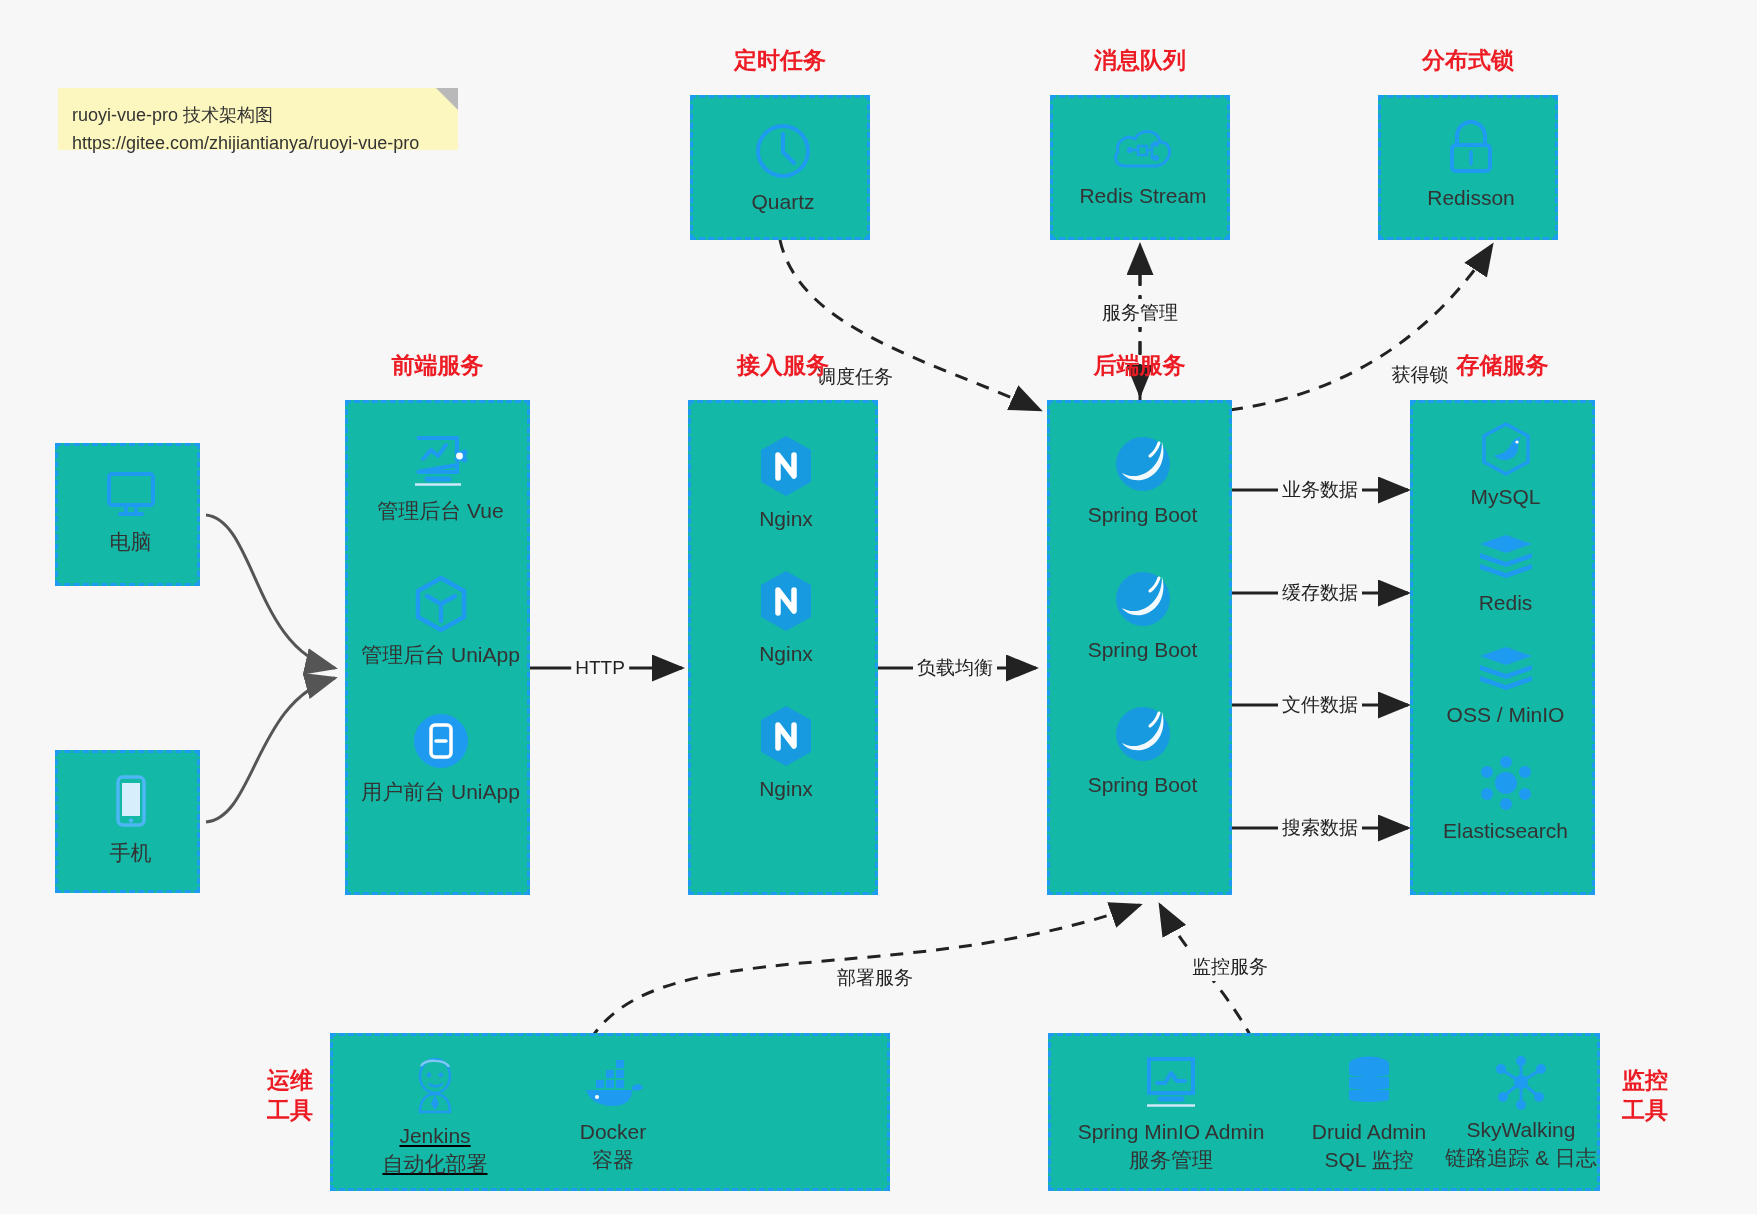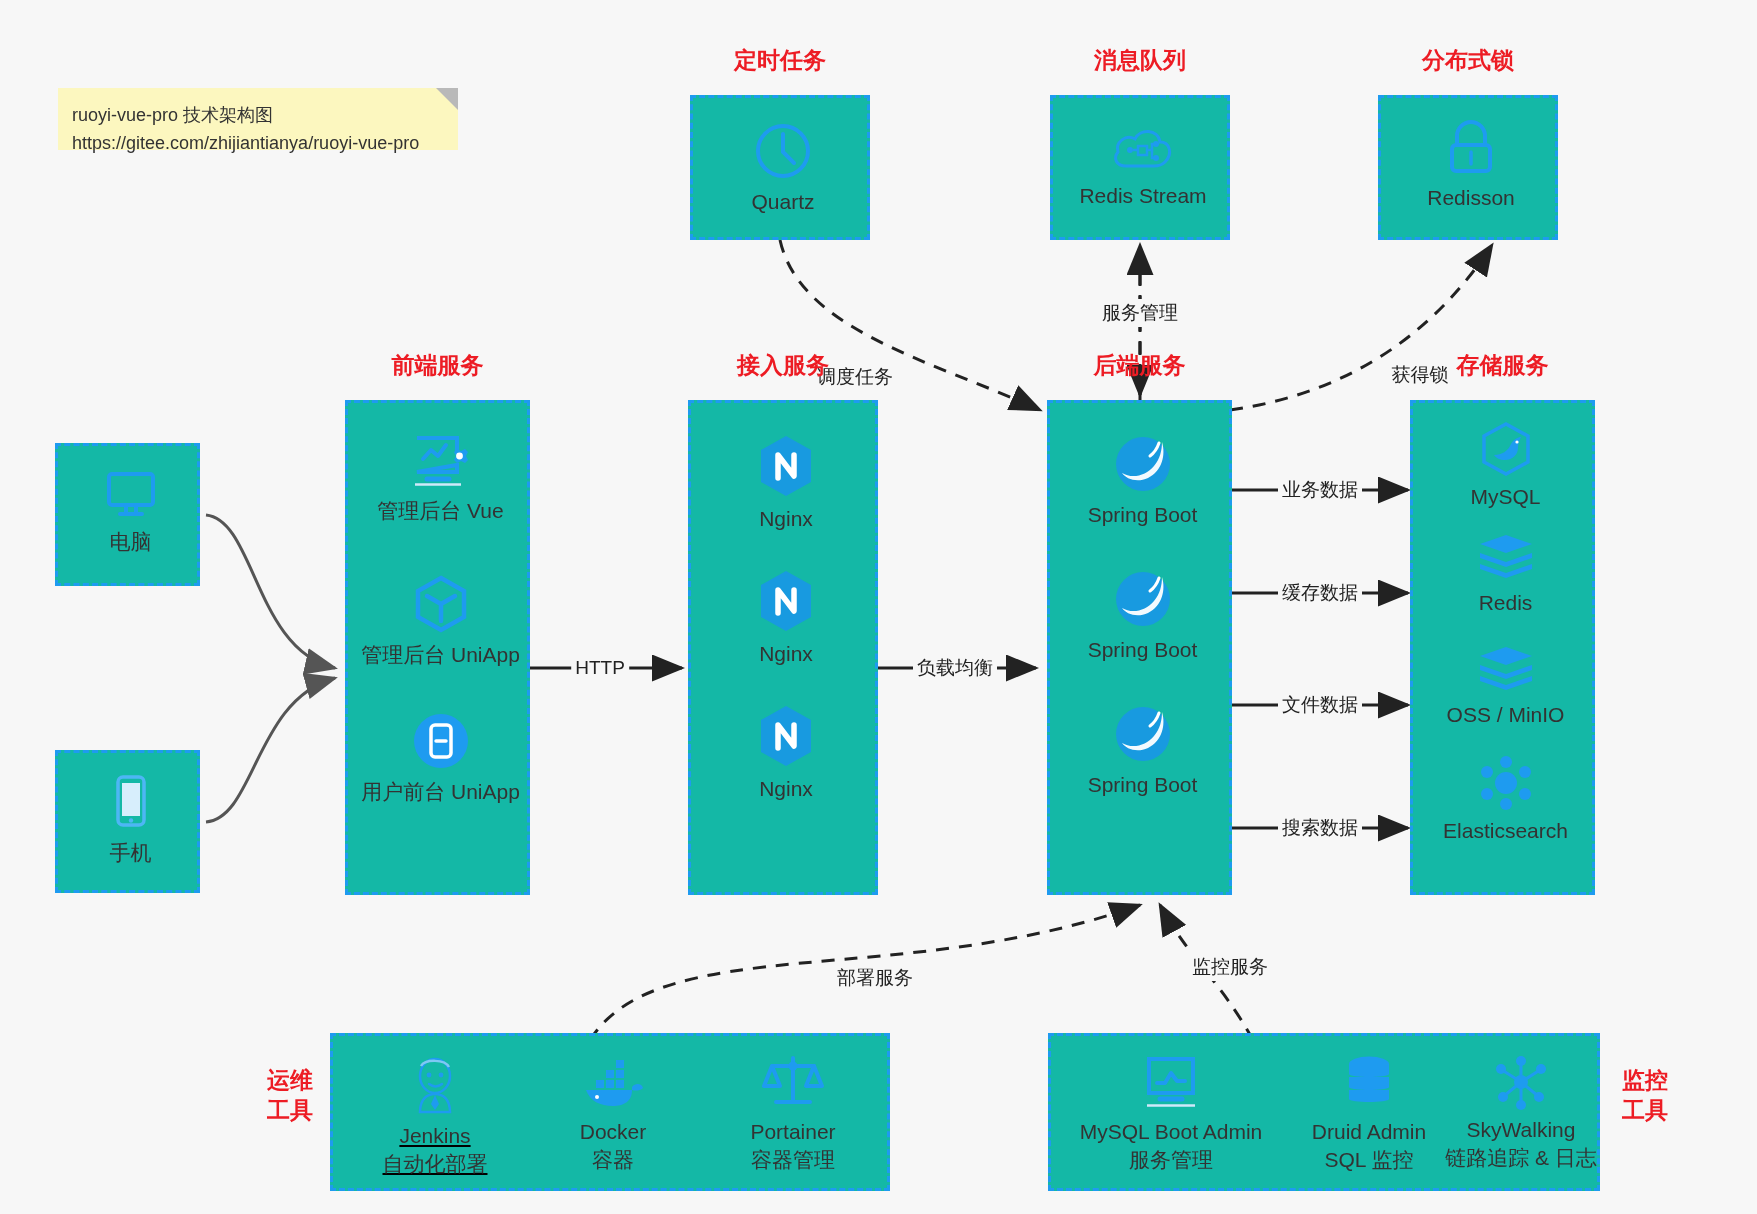--- a/index.html
+++ b/index.html
@@ -330,45 +330,35 @@
           <rect x="36" y="6" width="8" height="8"></rect>
         </g>
         <path d="M6 36 L52 36 C52 48 43 52 33 52 C20 52 10 47 6 36 Z" fill="#1e9bf0"></path>
         <path d="M52 33 C56 28 62 30 63 34 C60 37 55 37 52 36" fill="#1e9bf0"></path>
         <circle cx="17" cy="43" r="2" fill="#fff"></circle>
       </svg>
       <div class="cap">Docker</div>
       <div class="cap" style="margin-top:0">容器</div>
     </div>
 
-    <div class="cell" style="left:380px;top:14px;width:160px;">
-      <svg class="icon" width="62" height="62" viewBox="0 0 62 62">
-        <path d="M31 8 L31 52 M14 52 L48 52 M10 16 L52 16" stroke="#1e9bf0" stroke-width="4" stroke-linecap="round" fill="none"></path>
-        <path d="M10 16 L2 36 L18 36 Z" fill="none" stroke="#1e9bf0" stroke-width="4" stroke-linejoin="round"></path>
-        <path d="M52 16 L44 36 L60 36 Z" fill="none" stroke="#1e9bf0" stroke-width="4" stroke-linejoin="round"></path>
-        <circle cx="31" cy="16" r="4.5" fill="#1e9bf0"></circle>
-      </svg>
-      <div class="cap">Portainer</div>
-      <div class="cap" style="margin-top:0">容器管理</div>
-    </div>
   </div>
 
   <div class="gtitle stack" style="left:1610px;top:1065px;width:70px;">
     <div>监控</div>
     <div>工具</div>
   </div>
   <div class="box" style="left:1048px;top:1033px;width:552px;height:158px;">
     <div class="cell" style="left:10px;top:18px;width:220px;">
       <svg class="icon" width="62" height="58" viewBox="0 0 62 58">
         <rect x="9" y="5" width="44" height="34" fill="none" stroke="#1e9bf0" stroke-width="4"></rect>
         <path d="M17 29 L25 29 L31 19 L37 27 L45 27" fill="none" stroke="#1e9bf0" stroke-width="4" stroke-linecap="round" stroke-linejoin="round"></path>
         <path d="M20 45 L42 45" stroke="#1e9bf0" stroke-width="5" stroke-linecap="round"></path>
         <path d="M7 51.5 L55 51.5" stroke="#cfe9fa" stroke-width="2.5"></path>
       </svg>
-      <div class="cap">MySQL Boot Admin</div>
+      <div class="cap">Spring MinIO Admin</div>
       <div class="cap" style="margin-top:0">服务管理</div>
     </div>
 
     <div class="cell" style="left:390px;top:18px;width:160px;">
       <svg class="icon" width="58" height="56" viewBox="0 0 58 56">
         <path d="M29 28 L29 8 M29 28 L10 16 M29 28 L48 16 M29 28 L12 42 M29 28 L46 42 M29 28 L29 50" stroke="#1e9bf0" stroke-width="3" fill="none"></path>
         <circle cx="29" cy="28" r="7" fill="#1e9bf0"></circle>
         <circle cx="29" cy="7" r="5" fill="#1e9bf0"></circle>
         <circle cx="9" cy="15" r="5" fill="#1e9bf0"></circle>
         <circle cx="49" cy="15" r="5" fill="#1e9bf0"></circle>

